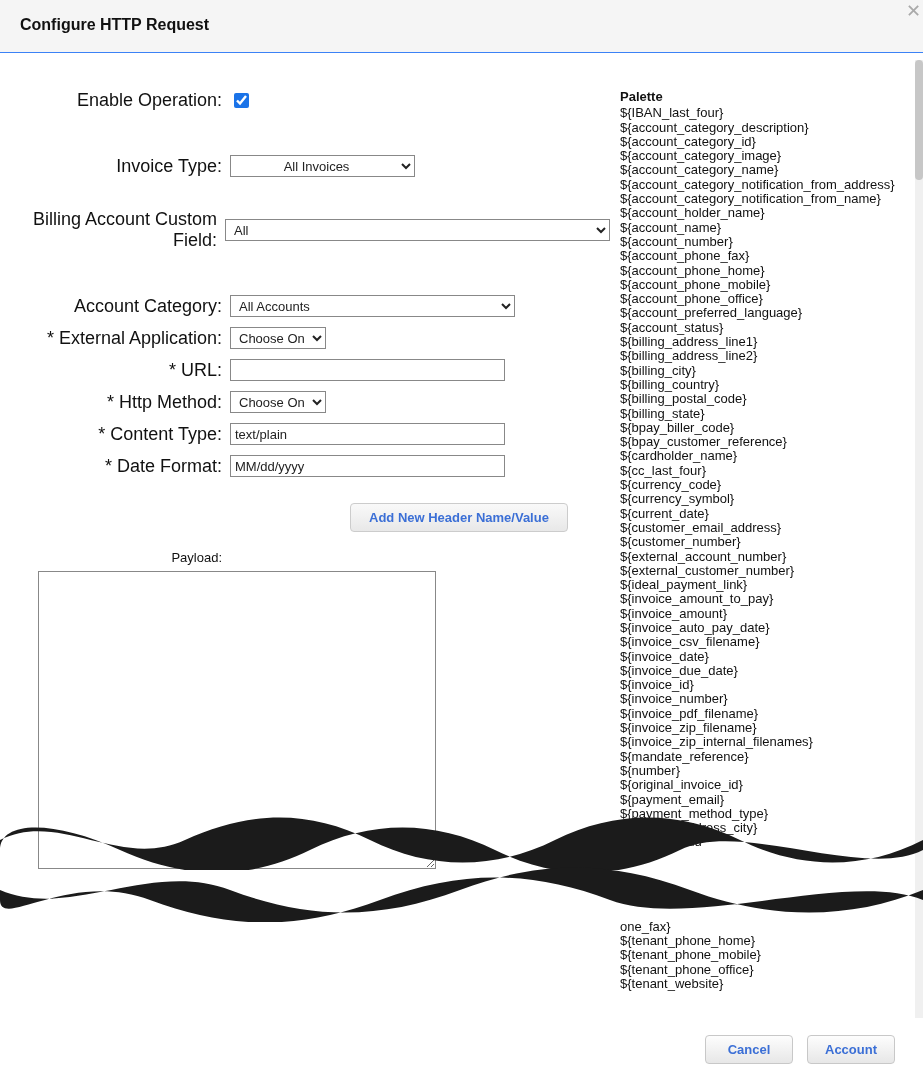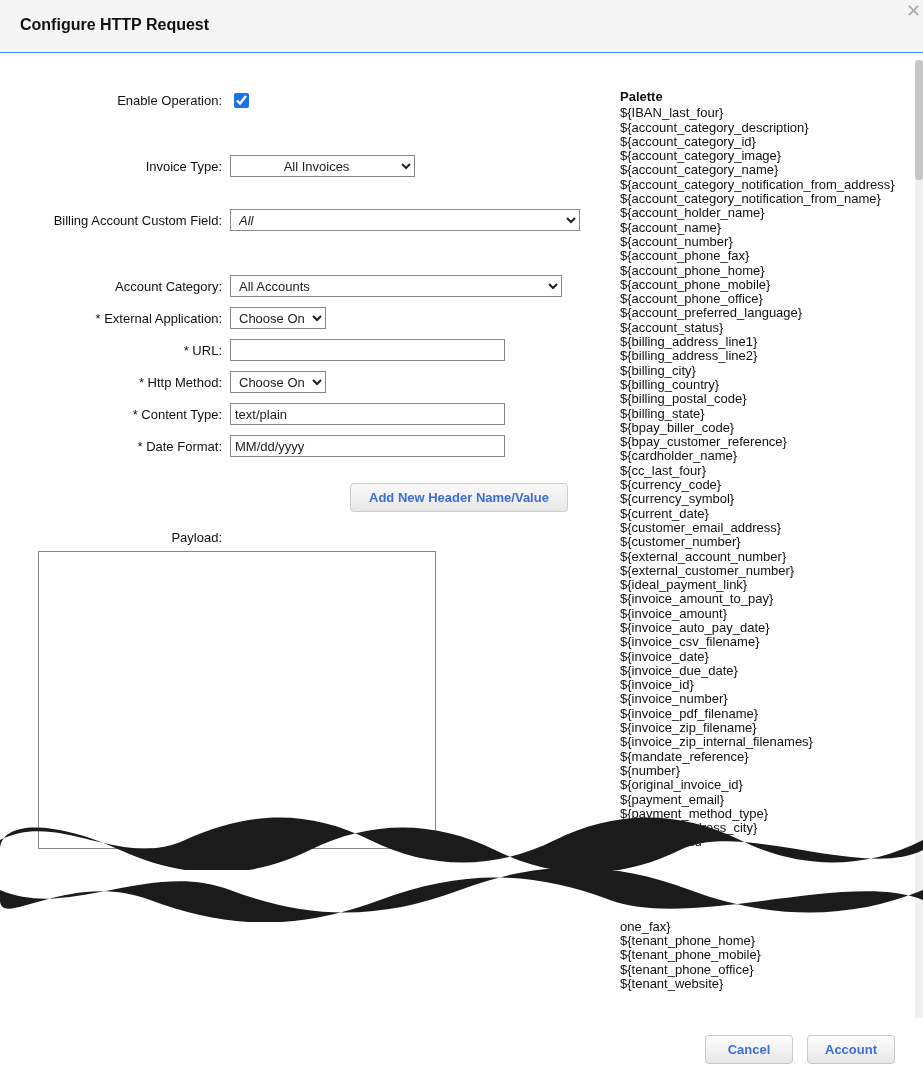--- a/index.html
+++ b/index.html
@@ -76,37 +76,37 @@
   .form-row {
     display: flex;
     align-items: center;
     margin-bottom: 14px;
   }
   .form-row.tight { margin-bottom: 10px; }
   .form-label {
     width: 200px;
     text-align: right;
     padding-right: 8px;
-    font-size: 13px;
+    font-size: 18px;
   }
   .form-field {
     flex: 0 0 auto;
   }
   select, input[type=text], textarea {
     font-family: inherit;
     font-size: 13px;
     border: 1px solid #888;
     padding: 2px 4px;
     background: #fff;
     color: #222;
   }
   select.small { width: 185px; height: 22px; text-align: center; }
   select.xsmall { width: 96px; height: 22px; }
-  select.wide { width: 350px; height: 22px; font-style: italic; }
-  select.mid { width: 332px; height: 22px; }
+  select.wide { width: 385px; height: 22px; }
+  select.mid { width: 285px; height: 22px; }
   input.url { width: 275px; height: 22px; }
   input.txtmid { width: 275px; height: 22px; }
   textarea.payload {
     width: 398px; height: 298px;
     resize: both;
   }
   .btn-link {
     display: inline-block;
     background: linear-gradient(#f9f9f9,#e8e8e8);
     border: 1px solid #ccc;

